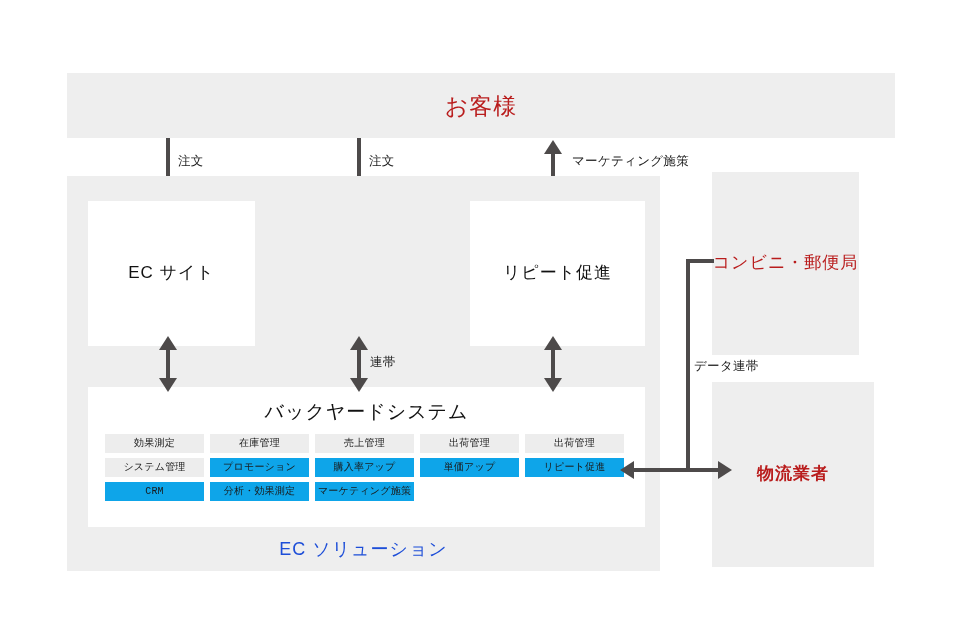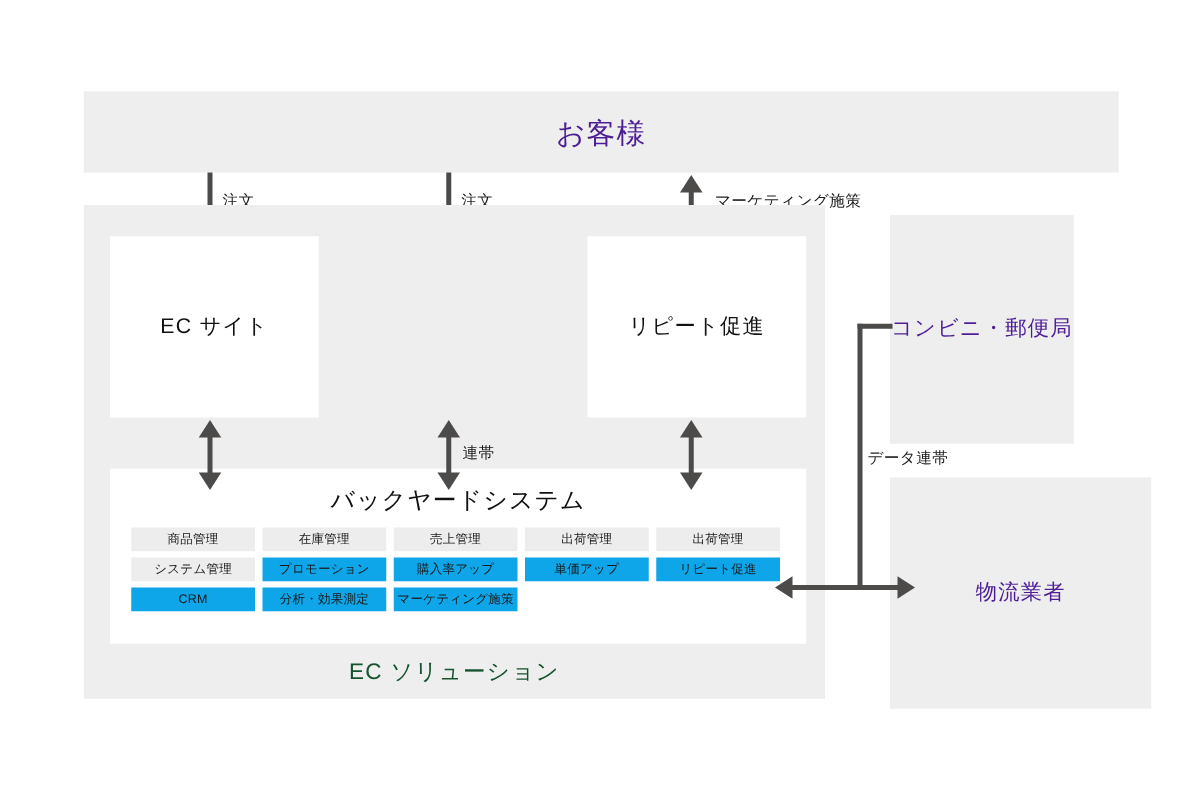--- a/index.html
+++ b/index.html
@@ -24,53 +24,53 @@
   
   .panel {
     position: absolute;
     background: #eeeeee;
   }
   .panel-customer {
     left: 67px; top: 73px;
     width: 828px; height: 65px;
   }
   .panel-ec {
-    left: 67px; top: 164px;
+    left: 67px; top: 176px;
     width: 593px; height: 395px;
   }
   .panel-conveni {
     left: 712px; top: 172px;
     width: 147px; height: 183px;
   }
   .panel-logi {
     left: 712px; top: 382px;
-    width: 209px; height: 185px;
+    width: 162px; height: 185px; font-weight: bold;
   }
 
   .panel-title {
     position: absolute;
     left: 0; right: 0;
     text-align: center;
     font-size: 23px;
     letter-spacing: 1px;
-    color: #4c1d95;
+    color: #b91c1c;
     white-space: nowrap;
   }
   .panel-customer .panel-title { top: 18px; }
   .panel-conveni .panel-title  { top: 79px; font-size: 17px; }
   .panel-logi .panel-title     { top: 80px; font-size: 17px; }
 
   
   .ec-caption {
     position: absolute;
     left: 0; right: 0; bottom: 10px;
     text-align: center;
     font-size: 18px;
     letter-spacing: 1px;
-    color: #14532d;
+    color: #1d4ed8;
     white-space: nowrap;
   }
 
   
   .wbox {
     position: absolute;
     background: #ffffff;
   }
 
   .wbox .wbox-label {
@@ -185,24 +185,24 @@
 
     <div class="wbox" style="left:21px; top:25px; width:167px; height:145px;">
       <div class="wbox-label">EC サイト</div>
     </div>
 
 
     <div class="wbox" style="left:403px; top:25px; width:175px; height:145px;">
       <div class="wbox-label">リピート促進</div>
     </div>
 
-    <div class="wbox-backyard" style="left:21px; top:211px;">
+    <div class="wbox-backyard" style="left:21px; top:211px;font-family:Liberation Mono, monospace;">
       <div class="backyard-title">バックヤードシステム</div>
       <div class="tag-grid">
-          <div class="tag light">商品管理</div>
+          <div class="tag light">効果測定</div>
           <div class="tag light">在庫管理</div>
           <div class="tag light">売上管理</div>
           <div class="tag light">出荷管理</div>
           <div class="tag light">出荷管理</div>
           <div class="tag light">システム管理</div>
           <div class="tag dark">プロモーション</div>
           <div class="tag dark">購入率アップ</div>
           <div class="tag dark">単価アップ</div>
           <div class="tag dark">リピート促進</div>
           <div class="tag dark">CRM</div>

